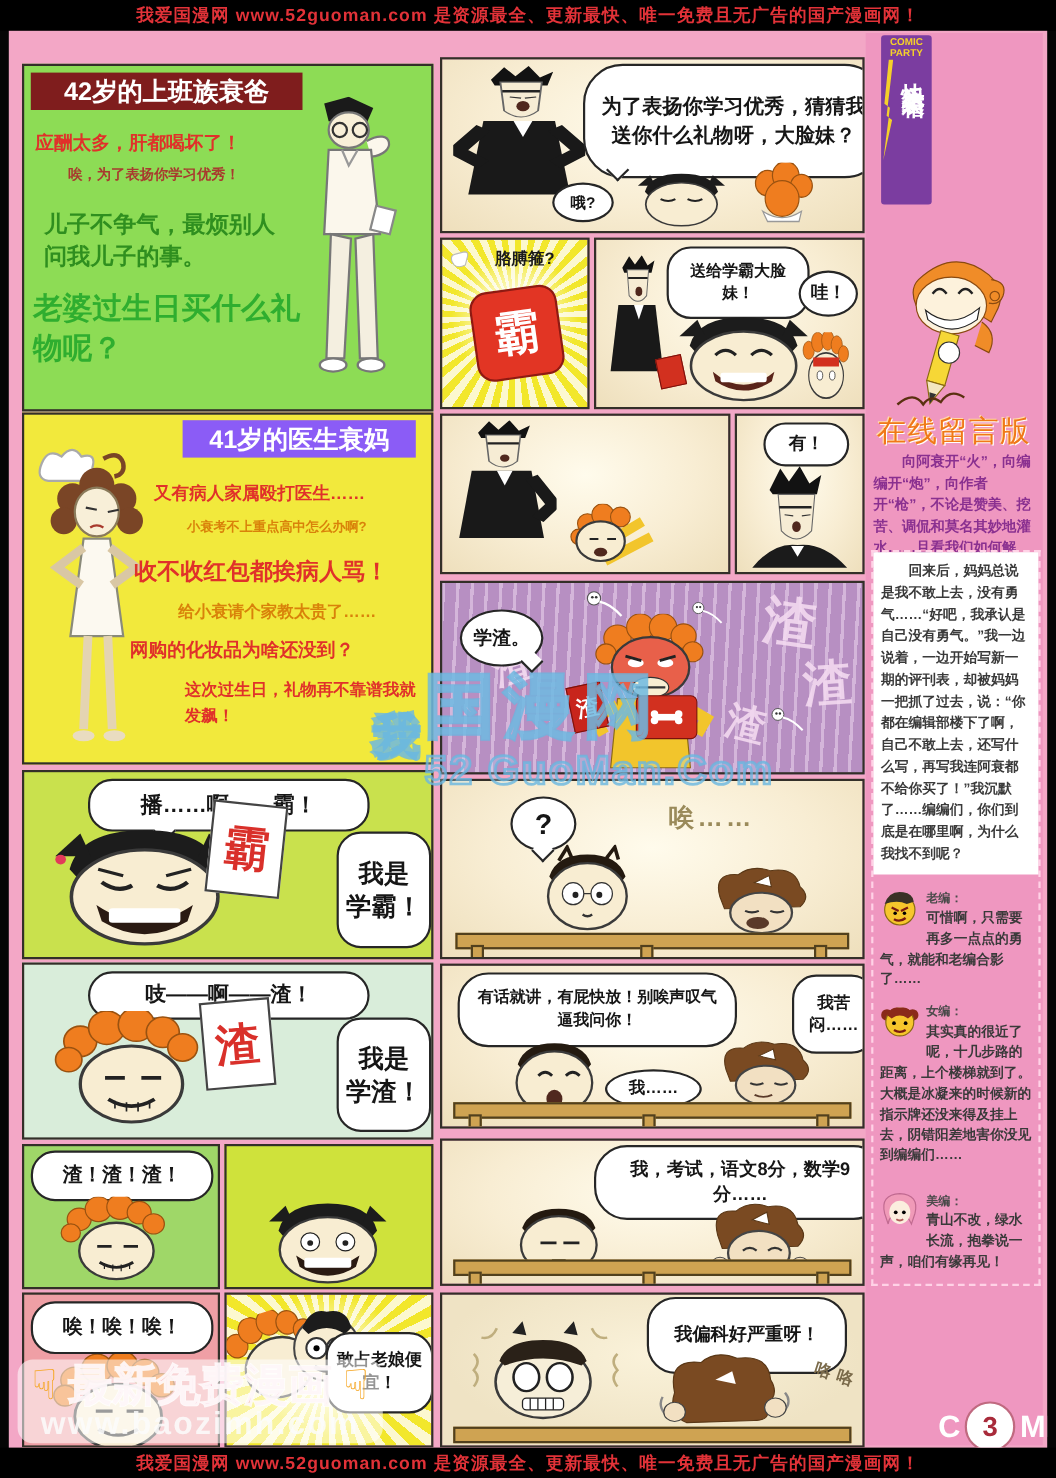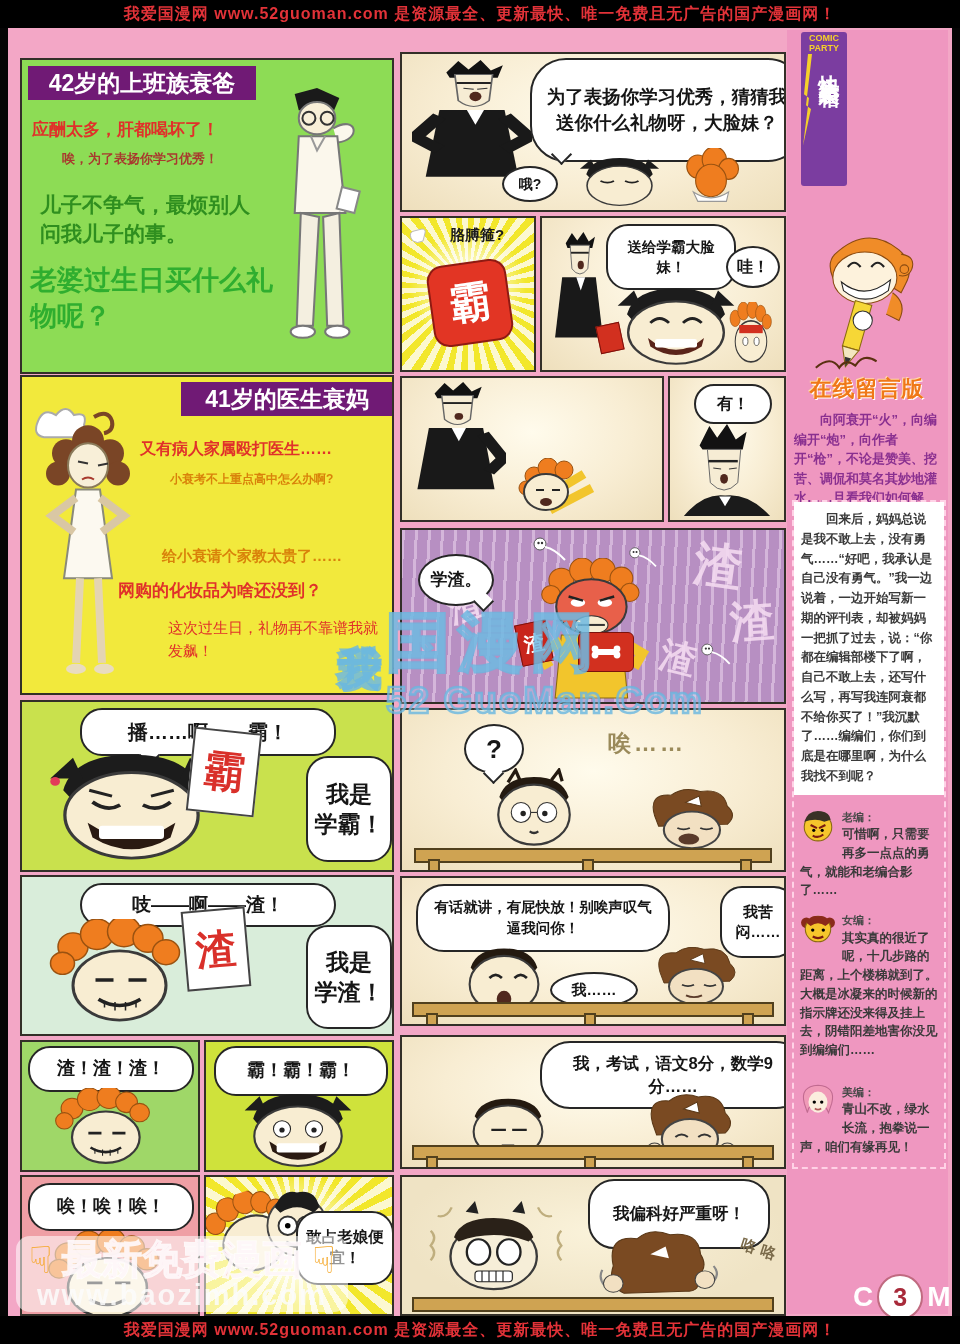--- a/index.html
+++ b/index.html
@@ -37,21 +37,21 @@
 </style>
 </head>
 <body>
 
 <div class="a bar" style="top:0">我爱国漫网 www.52guoman.com 是资源最全、更新最快、唯一免费且无广告的国产漫画网！</div>
 <div class="a bar" style="top:1316px">我爱国漫网 www.52guoman.com 是资源最全、更新最快、唯一免费且无广告的国产漫画网！</div>
 
 <div class="a" id="page">
 
   <div class="panel" style="left:12px;top:30px;width:370px;height:312px;background:#8ddc55">
-    <div class="hdr" style="left:6px;top:6px;width:228px;height:34px;background:#701a75;font-size:23px">42岁的上班族衰爸</div>
+    <div class="hdr" style="left:6px;top:6px;width:247px;height:34px;background:#7f1d1d;font-size:23px">42岁的上班族衰爸</div>
     <svg class="a" style="left:222px;top:28px" width="142" height="278" viewBox="0 0 70 138" preserveAspectRatio="none">
       <path d="M25 3 36 0 47 5 44 12 27 11Z" fill="#1a1a1a"></path>
       <ellipse cx="36" cy="15" rx="9" ry="8" fill="#f8efd8" stroke="#777"></ellipse>
       <circle cx="32" cy="15" r="3.2" fill="none" stroke="#333"></circle>
         <circle cx="41" cy="15" r="3.2" fill="none" stroke="#333"></circle>
       <path d="M44 20C56 13 58 26 46 27" fill="#fbf7ec" stroke="#777"></path>
       <path d="M27 24 46 24 50 62 25 62Z" fill="#fbf7ec" stroke="#777"></path>
       <path d="M33 24 36 31 40 24" fill="none" stroke="#999"></path>
       <path d="M28 62 26 118 34 118 37 64Z" fill="#f4efe0" stroke="#777"></path>
       <path d="M39 64 41 118 49 118 47 62Z" fill="#f4efe0" stroke="#777"></path>
@@ -59,21 +59,21 @@
         <ellipse cx="46" cy="121" rx="6" ry="3" fill="#fff" stroke="#777"></ellipse>
       <rect x="47" y="50" width="9" height="11" fill="#fff" stroke="#888" transform="rotate(14 51 55)"></rect>
     </svg>
     <div class="a" style="left:10px;top:58px;width:232px;color:#e0312a;font-weight:800;font-size:17px">应酬太多，肝都喝坏了！</div>
     <div class="a" style="left:40px;top:90px;width:220px;color:#a83a2e;font-weight:800;font-size:13px">唉，为了表扬你学习优秀！</div>
     <div class="a" style="left:8px;top:202px;width:262px;color:#2fae2f;font-weight:900;font-size:27px;line-height:1.35">老婆过生日买什么礼物呢？</div>
     <div class="a" style="left:18px;top:130px;width:230px;color:#2f8f1f;font-weight:800;font-size:21px;line-height:1.4">儿子不争气，最烦别人问我儿子的事。</div>
   </div>
 
   <div class="panel" style="left:12px;top:347px;width:370px;height:316px;background:#f2e93c">
-    <div class="hdr" style="left:159px;top:5px;width:212px;height:34px;background:#701a75;font-size:23px">41岁的医生衰妈</div>
+    <div class="hdr" style="left:144px;top:5px;width:212px;height:34px;background:#8b5cf6;font-size:23px">41岁的医生衰妈</div>
     <svg class="a" style="left:4px;top:28px" width="124" height="280" viewBox="0 0 62 139" preserveAspectRatio="none">
       <path d="M6 8q3-7 9-3q5-6 9 0q7-2 5 5q3 6-5 6H9q-6-1-3-8Z" fill="#fff" stroke="#aaa"></path>
       <path d="M34 6q7-4 9 2q1 5-4 6" fill="none" stroke="#7a4526" stroke-width="2"></path>
       <g fill="#7a4526">
           <circle cx="20" cy="24" r="7"></circle>
           <circle cx="31" cy="18" r="8"></circle>
           <circle cx="42" cy="24" r="7"></circle>
           <circle cx="16" cy="34" r="6"></circle>
           <circle cx="46" cy="34" r="6"></circle>
         </g>
@@ -81,23 +81,24 @@
       <path d="M26 28l5 1M41 29l-5 1" stroke="#333"></path>
       <path d="M28 37q3-2 6 0" fill="none" stroke="#a83a2e"></path>
       <path d="M25 42h12l6 44H19Z" fill="#fcf9f0" stroke="#8a8a7a"></path>
       <path d="M25 46 13 55l11 8M37 46l12 9-11 8" fill="none" stroke="#d9c7a4" stroke-width="4"></path>
       <path d="M27 86 25 128M36 86l2 42" stroke="#e4d4b2" stroke-width="4"></path>
       <ellipse cx="25" cy="131" rx="5" ry="2.5" fill="#e9dcc0"></ellipse>
         <ellipse cx="39" cy="131" rx="5" ry="2.5" fill="#e9dcc0"></ellipse>
     </svg>
     <div class="a" style="left:118px;top:62px;width:246px;color:#e0312a;font-weight:800;font-size:16px">又有病人家属殴打医生……</div>
     <div class="a" style="left:148px;top:94px;width:216px;color:#d9820a;font-weight:800;font-size:12px">小衰考不上重点高中怎么办啊?</div>
+    <div class="a" style="left:100px;top:128px;width:266px;color:#e0312a;font-weight:900;font-size:21px">收不收红包都挨病人骂！</div>
     <div class="a" style="left:140px;top:170px;width:226px;color:#d9820a;font-weight:700;font-size:15px">给小衰请个家教太贵了……</div>
     <div class="a" style="left:96px;top:202px;width:266px;color:#e0312a;font-weight:800;font-size:17px">网购的化妆品为啥还没到？</div>
-    <div class="a" style="left:146px;top:240px;width:212px;color:#e0312a;font-weight:400;font-size:15px;line-height:1.5">这次过生日，礼物再不靠谱我就发飙！</div>
+    <div class="a" style="left:146px;top:240px;width:212px;color:#e0312a;font-weight:700;font-size:15px;line-height:1.5">这次过生日，礼物再不靠谱我就发飙！</div>
   </div>
 
   <div class="panel" style="left:12px;top:672px;width:370px;height:168px;background:#c9e14d">
     <div class="bub rb" style="left:58px;top:6px;width:252px;height:44px;font-size:20px">播……啊……霸！</div>
     <div class="tail" style="left:120px;top:46px"></div>
     <svg class="a" style="left:12px;top:44px" width="195" height="118" viewBox="0 0 120 80" preserveAspectRatio="none">
       <path d="M18 30Q24 6 60 6 96 6 102 30L97 36Q60 20 23 36Z" fill="#1c1c1c"></path>
       <path d="M10 22 24 8l6 14Z" fill="#1c1c1c"></path>
         <path d="M110 22 96 8l-6 14Z" fill="#1c1c1c"></path>
       <circle cx="13" cy="24" r="3" fill="#e23a5a"></circle>
@@ -149,21 +150,20 @@
           <circle cx="84" cy="24" r="9"></circle>
           <circle cx="15" cy="32" r="8"></circle>
         </g>
       <ellipse cx="53" cy="48" rx="31" ry="25" fill="#f8edd2" stroke="#3a3a3a" stroke-width="2"></ellipse>
       <path d="M37 44h12M59 44h12" stroke="#222" stroke-width="2.5"></path>
       <path d="M39 58q14 9 28 0" fill="none" stroke="#222" stroke-width="2.5"></path>
       <path d="M43 59v5M50 60v6M57 60v6M64 59v5" stroke="#222"></path>
     </svg>
   </div>
   <div class="panel" style="left:196px;top:1012px;width:186px;height:128px;background:#cfe23b">
-    <div class="bub rb" style="left:8px;top:4px;width:170px;height:46px;font-size:18px">霸！霸！霸！</div>
     <svg class="a" style="left:28px;top:46px" width="128" height="82" viewBox="0 0 120 80" preserveAspectRatio="none">
       <path d="M18 30Q24 6 60 6 96 6 102 30L97 36Q60 20 23 36Z" fill="#1c1c1c"></path>
       <path d="M10 22 24 8l6 14Z" fill="#1c1c1c"></path>
         <path d="M110 22 96 8l-6 14Z" fill="#1c1c1c"></path>
       <ellipse cx="60" cy="47" rx="41" ry="29" fill="#f8edd2" stroke="#3a3a3a" stroke-width="2"></ellipse>
       <circle cx="45" cy="40" r="8" fill="#fff" stroke="#222"></circle>
         <circle cx="75" cy="40" r="8" fill="#fff" stroke="#222"></circle>
       <circle cx="45" cy="41" r="2.5" fill="#222"></circle>
         <circle cx="75" cy="41" r="2.5" fill="#222"></circle>
       <path d="M33 52Q60 72 87 52L84 62Q60 78 36 62Z" fill="#2a1a12"></path>
@@ -494,21 +494,21 @@
       <path d="M36 56Q58 74 82 54L80 64Q58 80 38 64Z" fill="#fff" stroke="#222"></path>
       <path d="M84 66q14 10 6 26l-12-6" fill="#f08c28" stroke="#8a4a10"></path>
       <g transform="rotate(16 55 100)">
         <rect x="42" y="76" width="16" height="44" fill="#f6d736" stroke="#8a6a10"></rect>
         <path d="M42 120 50 138 58 120Z" fill="#f3e6c0" stroke="#8a6a10"></path>
         <path d="M47 129 50 138 53 129Z" fill="#333"></path>
       </g>
       <circle cx="56" cy="92" r="9" fill="#fff" stroke="#333"></circle>
       <path d="M12 136q14-12 22 0q6-9 15-2q8-12 20-4" stroke="#5a3010" fill="none" stroke-width="2"></path>
     </svg>
-    <div class="a" style="left:4px;top:344px;width:152px;text-align:center;font-weight:700;font-size:22px;color:#f07818;text-shadow:1px 1px 0 #fff,-1px -1px 0 #ffd9a8;letter-spacing:1px">在线留言版</div>
+    <div class="a" style="left:4px;top:344px;width:152px;text-align:center;font-weight:400;font-size:27px;color:#f07818;text-shadow:1px 1px 0 #fff,-1px -1px 0 #ffd9a8;letter-spacing:1px">在线留言版</div>
     <div class="a" style="left:7px;top:380px;width:147px;font-size:13px;font-weight:bold;color:#8a3090;line-height:1.5;text-indent:2em">向阿衰开“火”，向编编开“炮”，向作者开“枪”，不论是赞美、挖苦、调侃和莫名其妙地灌水……且看我们如何解答……</div>
     <div class="a" style="left:5px;top:470px;width:150px;border:2px dashed #ffd2e6;padding:0 0 10px">
       <div style="background:#fff;padding:8px 7px;font-size:12.5px;font-weight:bold;color:#3a3a3a;line-height:1.58;text-indent:2em">回来后，妈妈总说是我不敢上去，没有勇气……“好吧，我承认是自己没有勇气。”我一边说着，一边开始写新一期的评刊表，却被妈妈一把抓了过去，说：“你都在编辑部楼下了啊，自己不敢上去，还写什么写，再写我连阿衰都不给你买了！”我沉默了……编编们，你们到底是在哪里啊，为什么我找不到呢？</div>
       <div class="reply" style="padding:0 6px">
         <svg class="av" width="36" height="36" viewBox="0 0 34 34">
           <circle cx="17" cy="19" r="13" fill="#f6c62c" stroke="#8a6a10"></circle>
           <path d="M4 14Q8 2 20 4q8 1 9 8l-6 2q-8-4-19 0Z" fill="#3a3226"></path>
           <path d="M10 17l6 3M24 17l-6 3" stroke="#7a1a10" stroke-width="2"></path>
           <circle cx="13" cy="22" r="1.5"></circle>
             <circle cx="21" cy="22" r="1.5"></circle>

